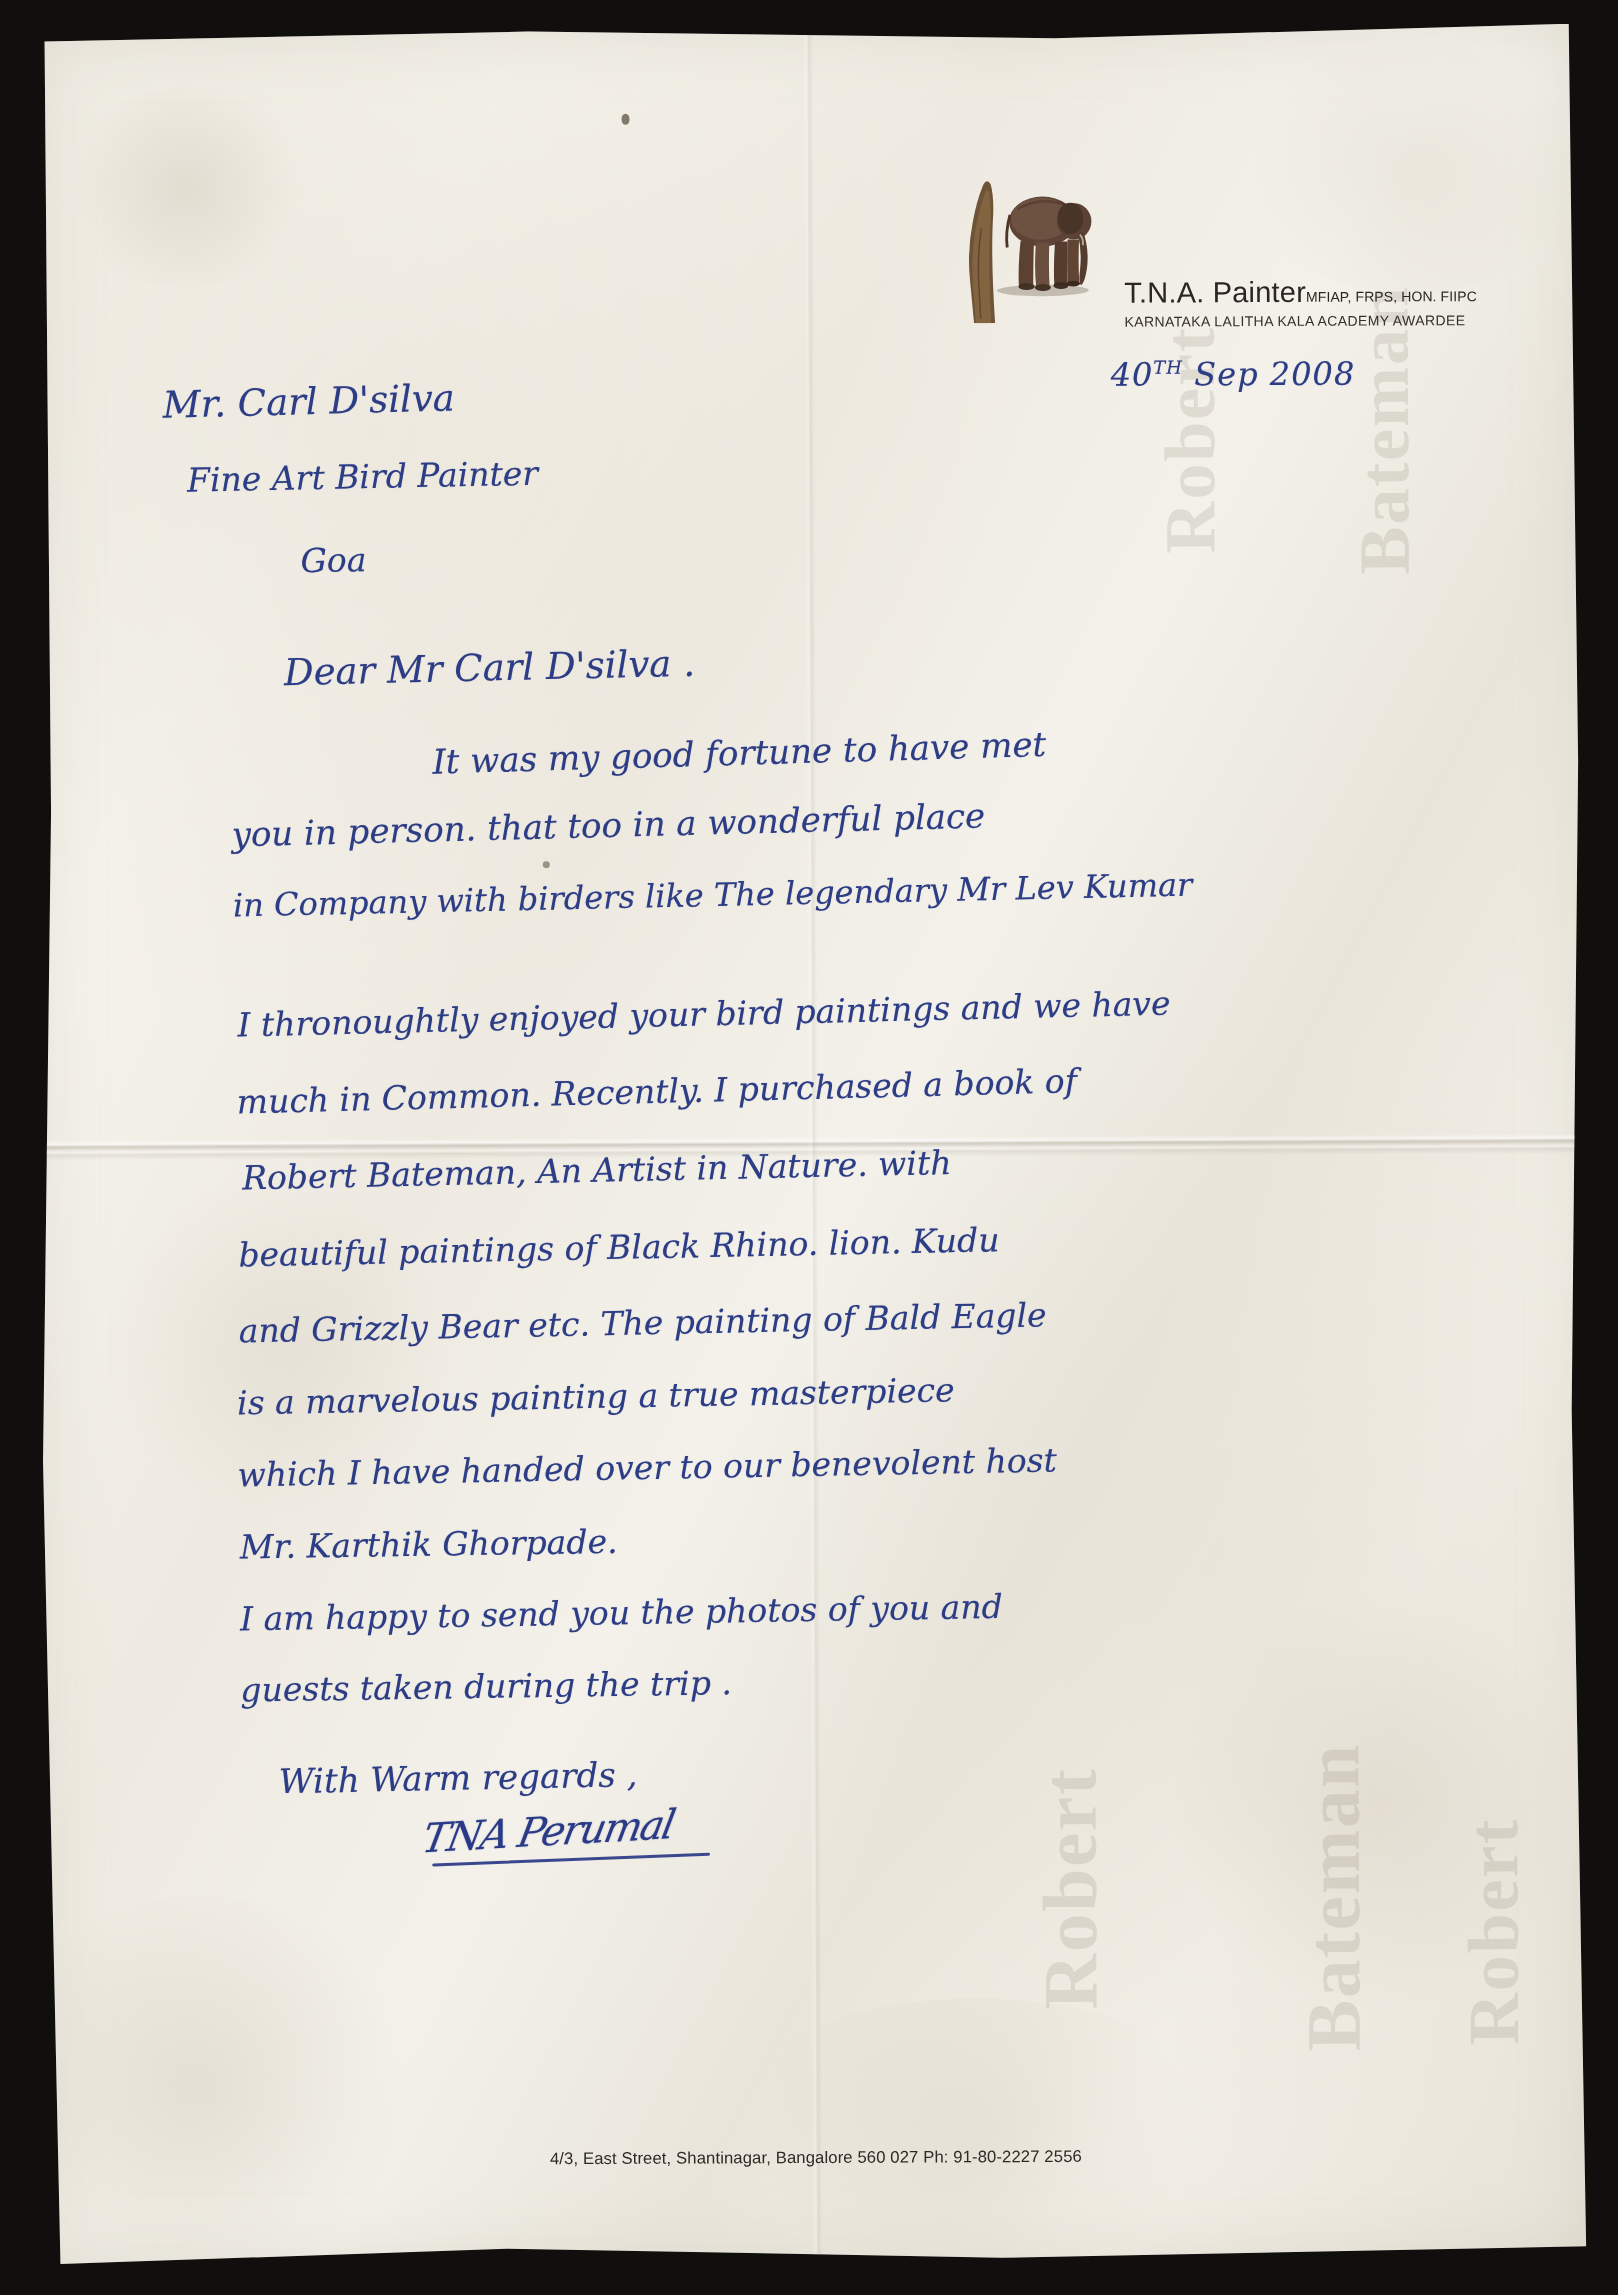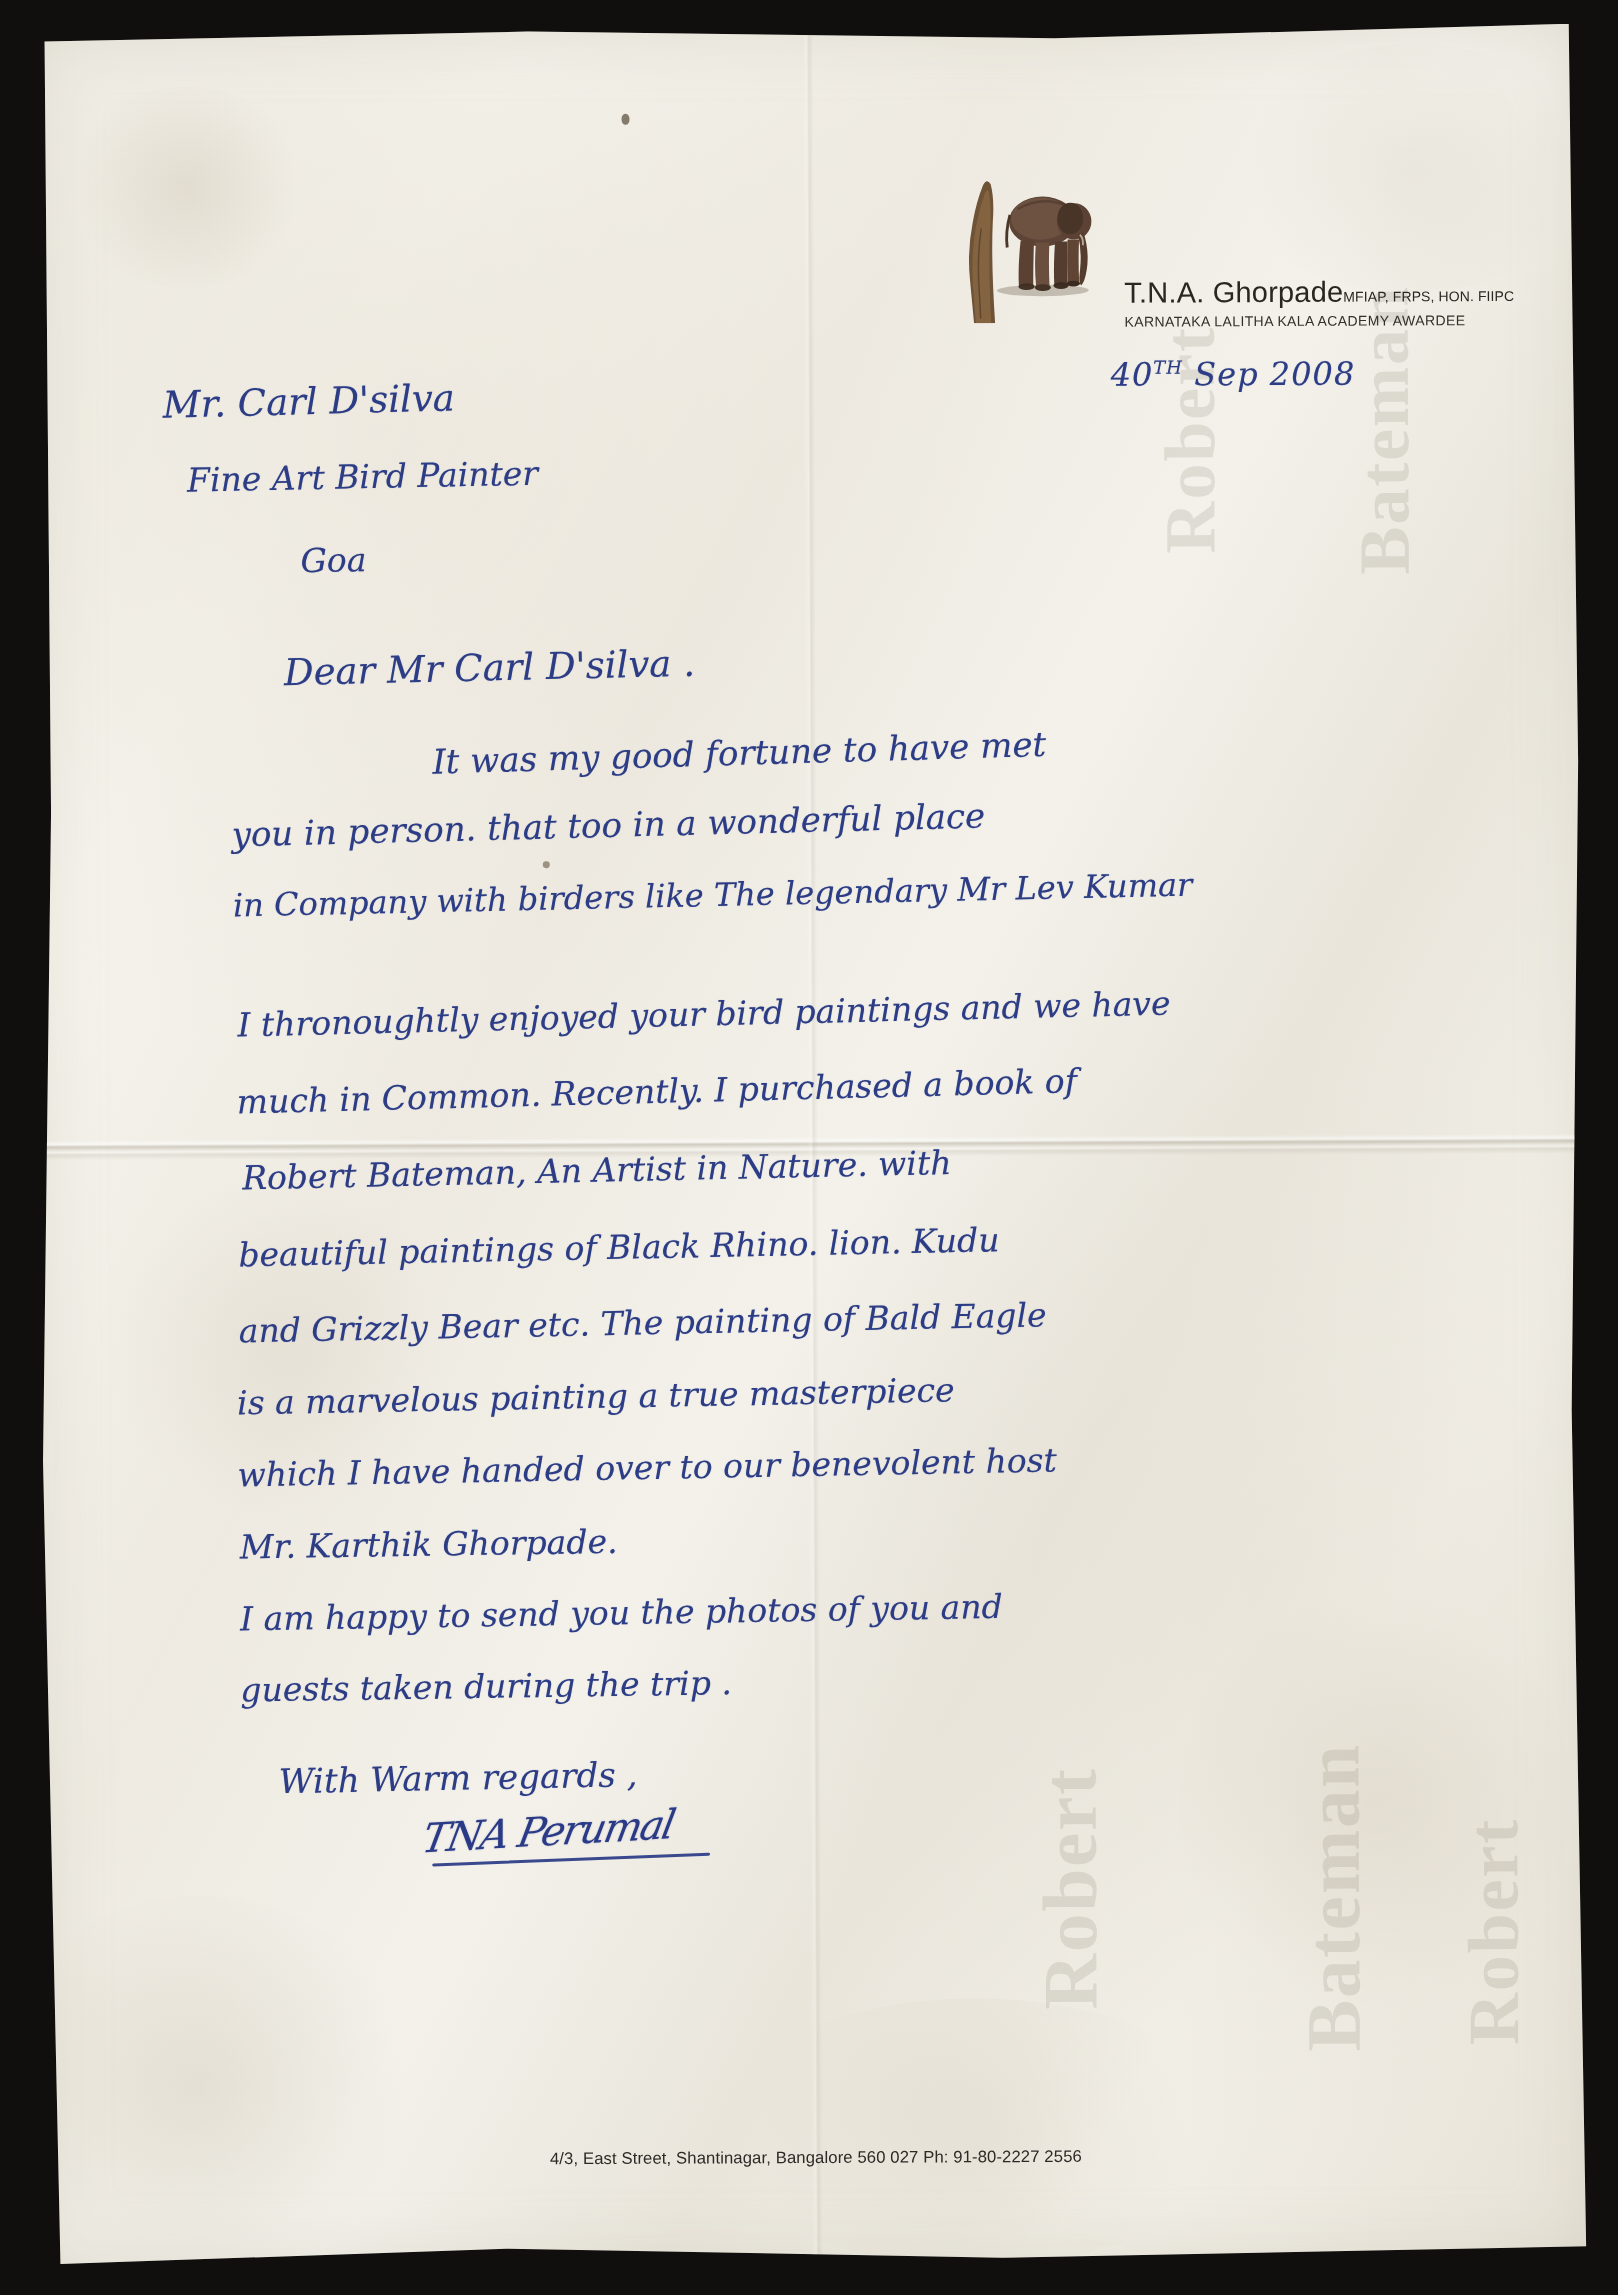--- a/index.html
+++ b/index.html
@@ -253,21 +253,21 @@
           <path d="M102 104 Q92 140 96 172" stroke="#4b3628" stroke-width="6" fill="none"></path>
 
           <path d="M118 92 Q170 62 226 88" stroke="#452f23" stroke-width="5" fill="none" opacity=".5"></path>
         </g>
 
         <ellipse cx="170" cy="262" rx="96" ry="12" fill="rgba(80,62,44,0.28)"></ellipse>
       </svg>
 
       <div id="head-text">
         <div class="head-name">
-          <span>T.N.A. Ghorpade</span><span class="post">MFIAP, FRPS, HON. FIIPC</span>
+          <span>T.N.A. Painter</span><span class="post">MFIAP, FRPS, HON. FIIPC</span>
         </div>
         <div class="head-sub">KARNATAKA LALITHA KALA ACADEMY AWARDEE</div>
       </div>
     </div>
 
     <div class="date" style="left:1077px; top:330px;">
       <span>40</span><sup>TH</sup>
       <span>Sep 2008</span>
     </div>
 

